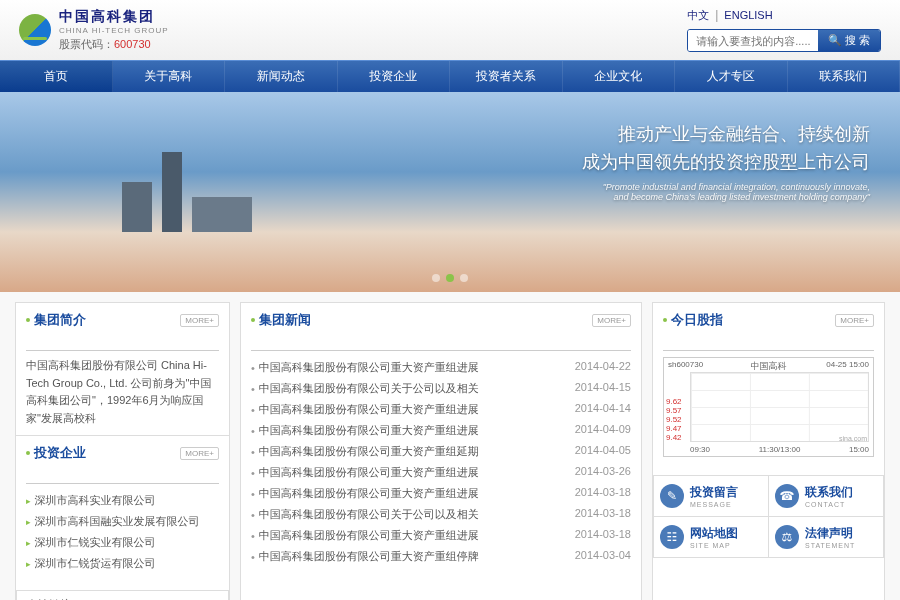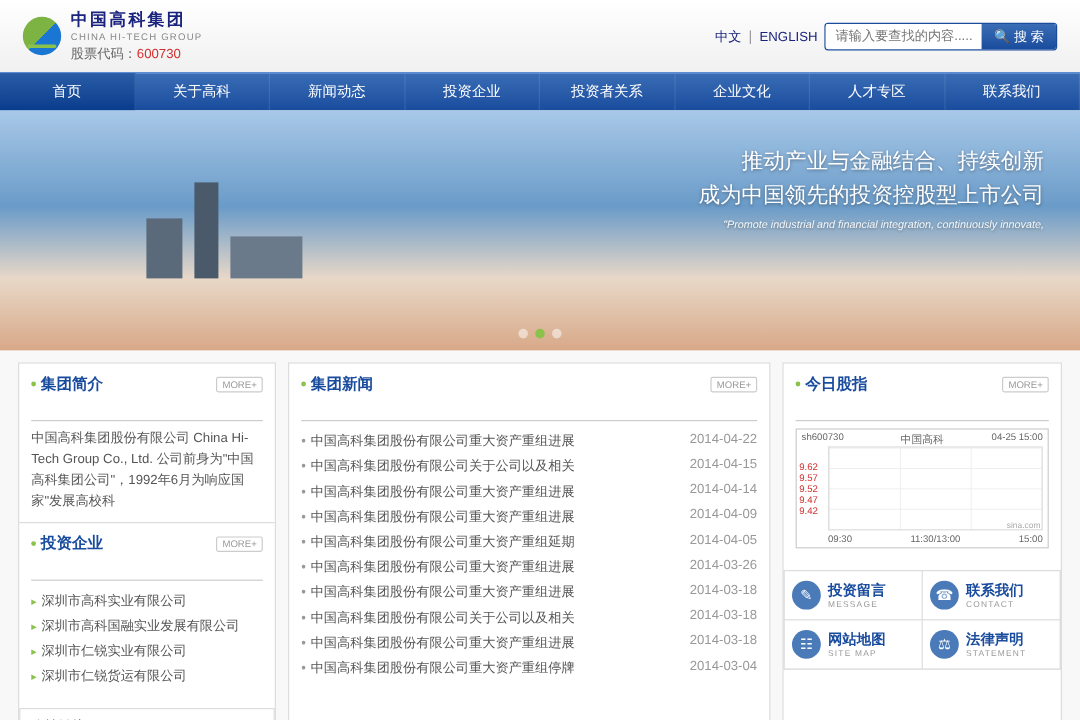--- a/index.html
+++ b/index.html
@@ -6,21 +6,21 @@
 body{font-family:"Microsoft YaHei",Arial,sans-serif;font-size:12px;color:#333;background:#f5f5f5}
 .container{width:900px;margin:0 auto;background:#fff}
 .topbar{display:flex;justify-content:space-between;align-items:center;padding:8px 19px;background:linear-gradient(#fff,#f0f0f0)}
 .logo-area{display:flex;align-items:center;gap:8px}
 .logo-circle{width:32px;height:32px;border-radius:50%;background:linear-gradient(135deg,#7cb342 0%,#7cb342 50%,#1976d2 50%,#1976d2 100%);position:relative}
 .logo-circle::before{content:"";position:absolute;bottom:6px;left:4px;right:4px;height:3px;background:#8bc34a;border-radius:2px}
 .logo-text .cn{font-size:14px;font-weight:bold;color:#1a237e;letter-spacing:2px}
 .logo-text .en{font-size:8px;color:#888;letter-spacing:1px}
 .stock-code{font-size:11px;color:#666;margin-top:2px}
 .stock-code .code{color:#d32f2f}
-.top-right{display:flex;flex-direction:row;align-items:center;gap:6px}
+.top-right{display:flex;flex-direction:column;align-items:flex-start;gap:6px}
 .lang-links a{color:#1a237e;text-decoration:none;font-size:11px}
 .lang-links span{color:#999;margin:0 6px}
 .search-box{display:flex;border:1px solid #1a4c9e;border-radius:3px;overflow:hidden}
 .search-input{border:none;padding:3px 8px;width:130px;font-size:11px;outline:none}
 .search-btn{background:linear-gradient(#3a6db5,#1a4c9e);color:#fff;border:none;padding:3px 10px;font-size:11px;cursor:pointer;display:flex;align-items:center;gap:3px}
 .navbar{display:flex;background:linear-gradient(#3a6db5,#1a4c9e);border-top:1px solid #5a8dd5}
 .navbar a{flex:1;text-align:center;color:#fff;text-decoration:none;padding:7px 0;font-size:12px;border-right:1px solid rgba(255,255,255,0.1)}
 .navbar a.active{background:linear-gradient(#2a5da5,#0a3c8e)}
 .banner{height:200px;position:relative;overflow:hidden;background:linear-gradient(to bottom,#a8c8e8 0%,#6a9bc8 40%,#e8d8c8 70%,#d8a888 100%)}
 .banner-buildings{position:absolute;left:18%;bottom:30%;width:20px;height:80px;background:#4a5a6a}
@@ -48,21 +48,21 @@
 .invest-list li{list-style:none;padding:3px 0;font-size:11px;color:#555;display:flex;align-items:center;gap:4px}
 .invest-list li::before{content:"▸";color:#8bc34a;font-size:9px}
 .news-list li{list-style:none;display:flex;justify-content:space-between;padding:3px 0;font-size:11px;color:#555}
 .news-list li .title{display:flex;align-items:center;gap:4px;overflow:hidden;white-space:nowrap;text-overflow:ellipsis}
 .news-list li .title::before{content:"•";color:#999}
 .news-list li .date{color:#999;flex-shrink:0;margin-left:8px}
 .stock-chart{border:1px solid #ccc;height:100px;position:relative;background:#fff;font-size:8px;color:#666}
 .stock-title{position:absolute;top:2px;left:50%;transform:translateX(-50%);font-size:9px}
 .stock-code-label{position:absolute;top:2px;left:4px;font-size:8px}
 .stock-time{position:absolute;top:2px;right:4px;font-size:8px}
-.y-axis{position:absolute;left:2px;top:14px;bottom:14px;display:flex;flex-direction:column;justify-content:center}
+.y-axis{position:absolute;left:2px;top:14px;bottom:14px;display:flex;flex-direction:column;justify-content:flex-end}
 .y-axis span{color:#d32f2f;font-size:8px}
 .grid-area{position:absolute;left:26px;right:4px;top:14px;bottom:14px;border:1px solid #ddd;background-image:linear-gradient(to right,#eee 1px,transparent 1px),linear-gradient(to bottom,#eee 1px,transparent 1px);background-size:33.3% 25%}
 .x-axis{position:absolute;bottom:2px;left:26px;right:4px;display:flex;justify-content:space-between}
 .sina{position:absolute;bottom:14px;right:6px;font-size:7px;color:#aaa}
 .quick-links{display:grid;grid-template-columns:1fr 1fr;gap:1px;background:#ddd;margin-top:10px;border:1px solid #ddd}
 .quick-link{background:#fff;padding:8px 6px;display:flex;align-items:center;gap:6px}
 .ql-icon{width:24px;height:24px;border-radius:50%;background:#4a7ab8;display:flex;align-items:center;justify-content:center;color:#fff;font-size:12px;flex-shrink:0}
 .ql-text .cn{font-size:12px;font-weight:bold;color:#1a4c9e}
 .ql-text .en{font-size:7px;color:#999;letter-spacing:1px}
 .friendlink{padding:6px 10px;background:#fff;border:1px solid #ddd;margin-top:8px;font-size:11px;color:#666}
@@ -107,20 +107,21 @@
     <a href="#">人才专区</a>
     <a href="#">联系我们</a>
   </div>
 
   <div class="banner">
     <div class="banner-buildings"></div>
     <div class="banner-text">
       <div class="line1">推动产业与金融结合、持续创新</div>
       <div class="line2">成为中国领先的投资控股型上市公司</div>
       <div class="en-line">"Promote industrial and financial integration, continuously  innovate,</div>
+      <div class="en-line">and become China's leading listed investment holding company"</div>
     </div>
     <div class="banner-dots">
       <div class="dot"></div>
       <div class="dot active"></div>
       <div class="dot"></div>
     </div>
   </div>
 
   <div class="content">
     <div class="col col-left">

